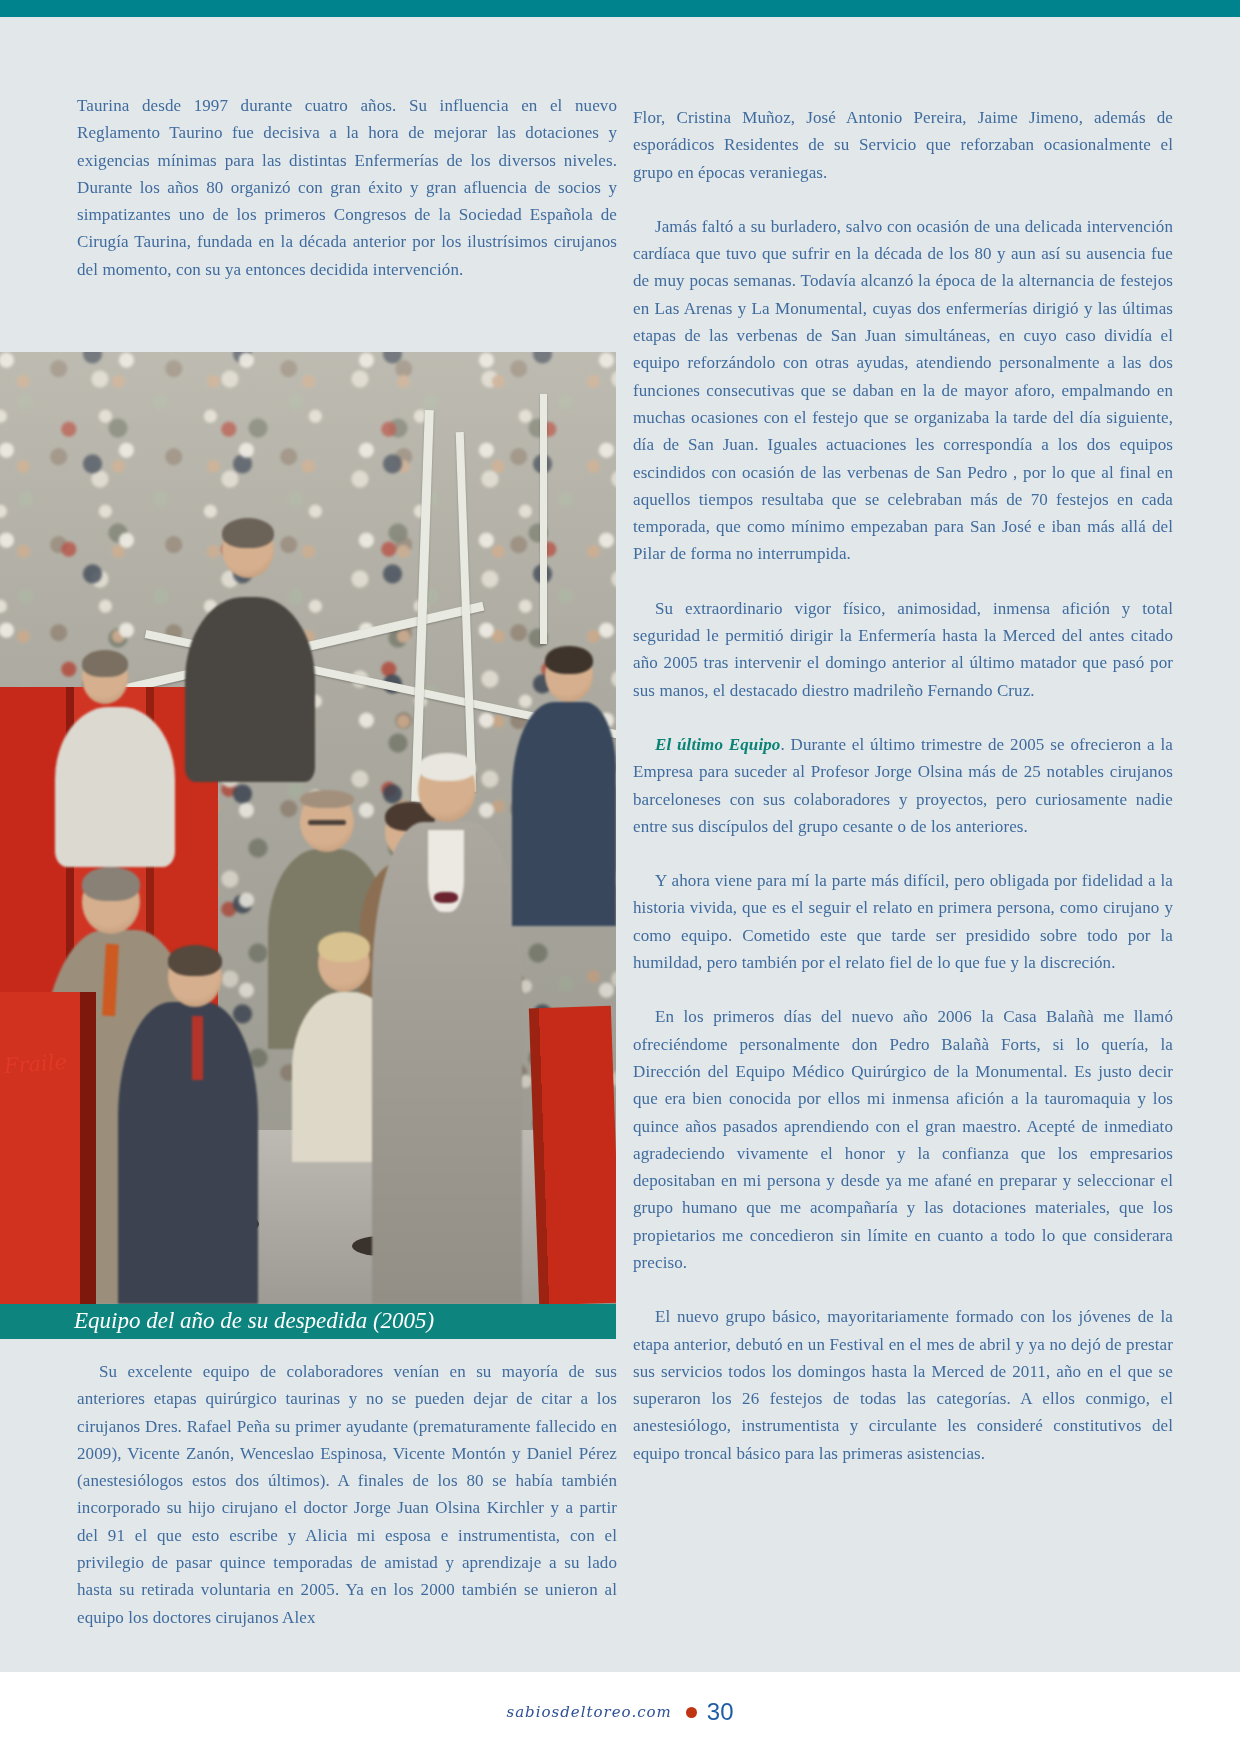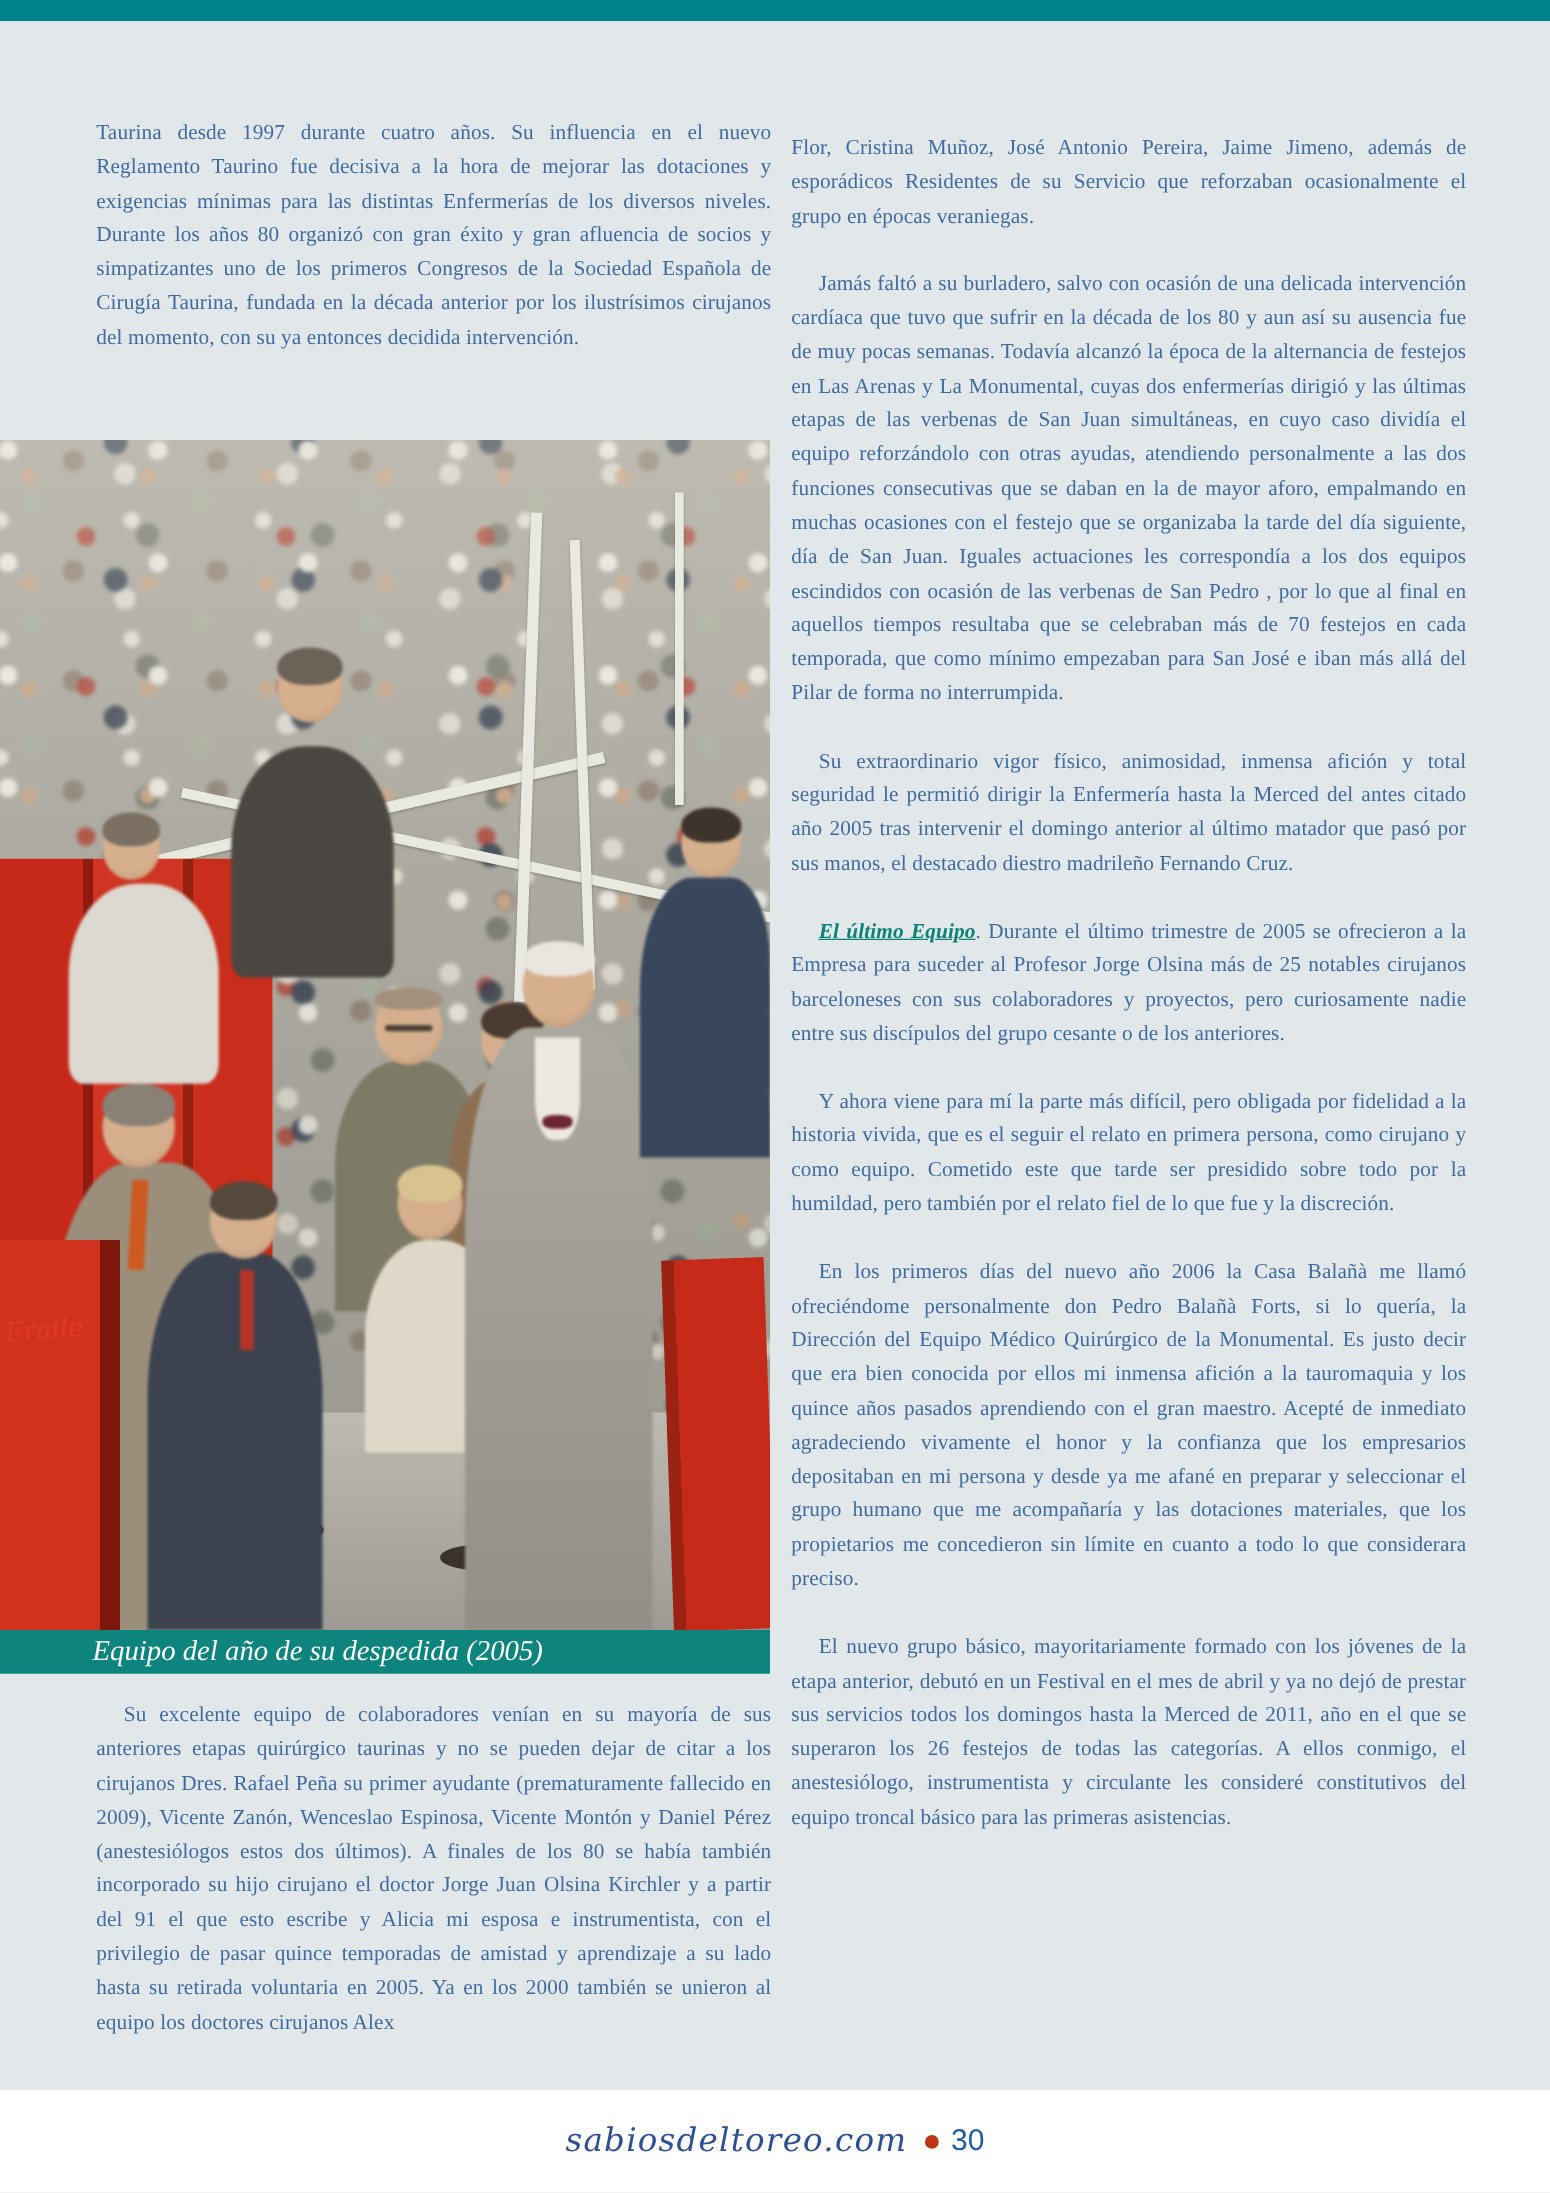--- a/index.html
+++ b/index.html
@@ -11,21 +11,21 @@
   .content-bg{position:absolute;left:0;top:17px;width:1240px;height:1655px;background:#e2e8ea;}
 
   
   .col{position:absolute;width:540px;color:#3f6b9e;font-size:17px;line-height:27.3px;
        text-align:justify;letter-spacing:0.1px;}
   .col p{margin:0 0 27px 0;}
   .indent{text-indent:22px;}
   .col-left-top{left:77px;top:92px;}
   .col-right{left:633px;top:104px;}
   .col-left-bottom{left:77px;top:1358px;}
-  .lead-teal{color:#0a8376;font-weight:bold;font-style:italic;text-decoration:underline;}
+  .lead-teal{color:#0a8376;font-weight:bold;font-style:italic;}
 
   
   .photo{position:absolute;left:0;top:352px;width:616px;height:952px;overflow:hidden;background:#a9a89f;}
   .photo-crowd{position:absolute;left:-8px;top:-8px;right:-8px;bottom:-8px;
     background-color:#aeaca2;
     background-image:
       radial-gradient(circle at 12% 18%, rgba(240,238,230,0.95) 0 7px, rgba(240,238,230,0) 8px),
       radial-gradient(circle at 67% 9%, rgba(52,62,78,0.85) 0 9px, rgba(52,62,78,0) 10px),
       radial-gradient(circle at 33% 44%, rgba(202,168,138,0.95) 0 6px, rgba(202,168,138,0) 7px),
       radial-gradient(circle at 83% 35%, rgba(226,222,212,0.95) 0 8px, rgba(226,222,212,0) 9px),
@@ -52,21 +52,21 @@
   .signature{position:absolute;left:4px;top:700px;color:#e03a26;font-style:italic;
     font-size:21px;transform:rotate(-4deg);font-family:"DejaVu Serif", serif;}
 
   
   .caption-bar{position:absolute;left:0;top:1304px;width:616px;height:35px;background:#0e847e;
     color:#ffffff;font-style:italic;font-size:23px;line-height:34px;padding-left:74px;
     box-sizing:border-box;white-space:nowrap;}
 
   
   .footer{position:absolute;left:0;top:1698px;width:1240px;text-align:center;}
-  .footer .site{font-style:italic;color:#2d4f96;font-size:26px;letter-spacing:1px;
+  .footer .site{font-style:italic;color:#2d4f96;font-size:15px;letter-spacing:1px;
     font-family:"DejaVu Serif", serif;vertical-align:middle;}
   .footer .dot{display:inline-block;width:11px;height:11px;border-radius:50%;background:#bf3512;
     margin:0 10px 0 14px;vertical-align:middle;}
   .footer .pagenum{font-family:"Liberation Sans", sans-serif;color:#1e5ca6;font-size:24px;
     vertical-align:middle;}
 </style>
 </head>
 <body>
 
 <div class="top-bar"></div>

